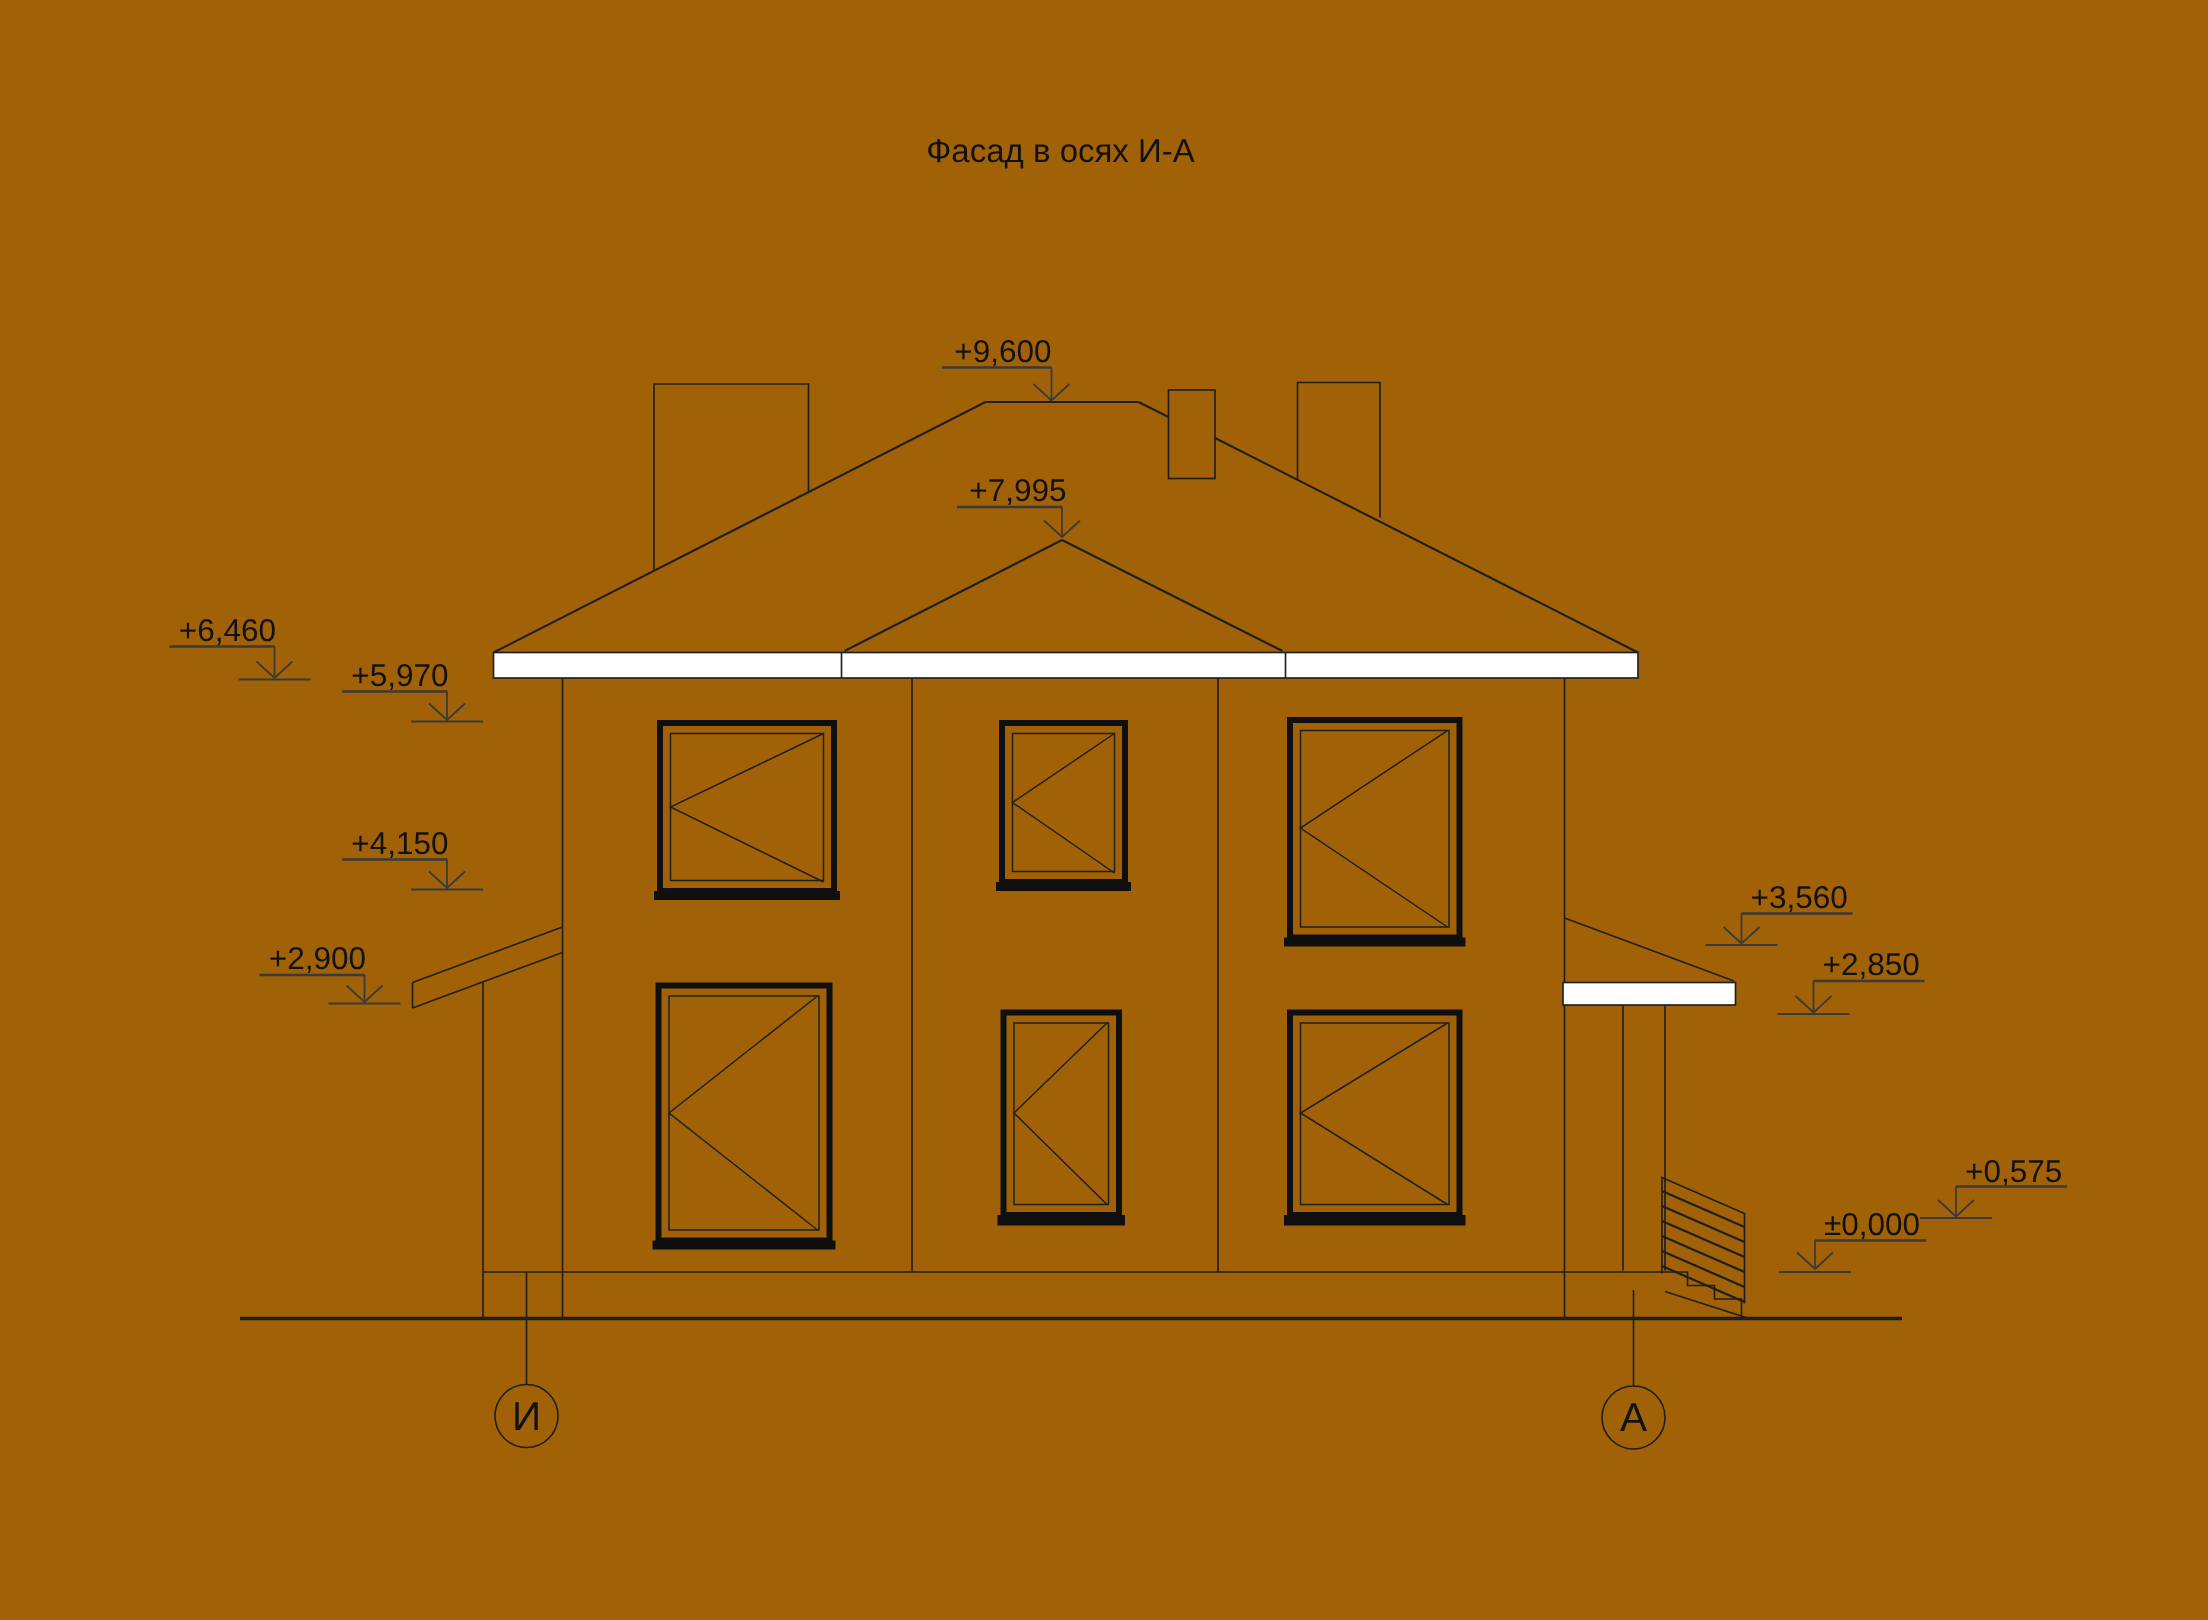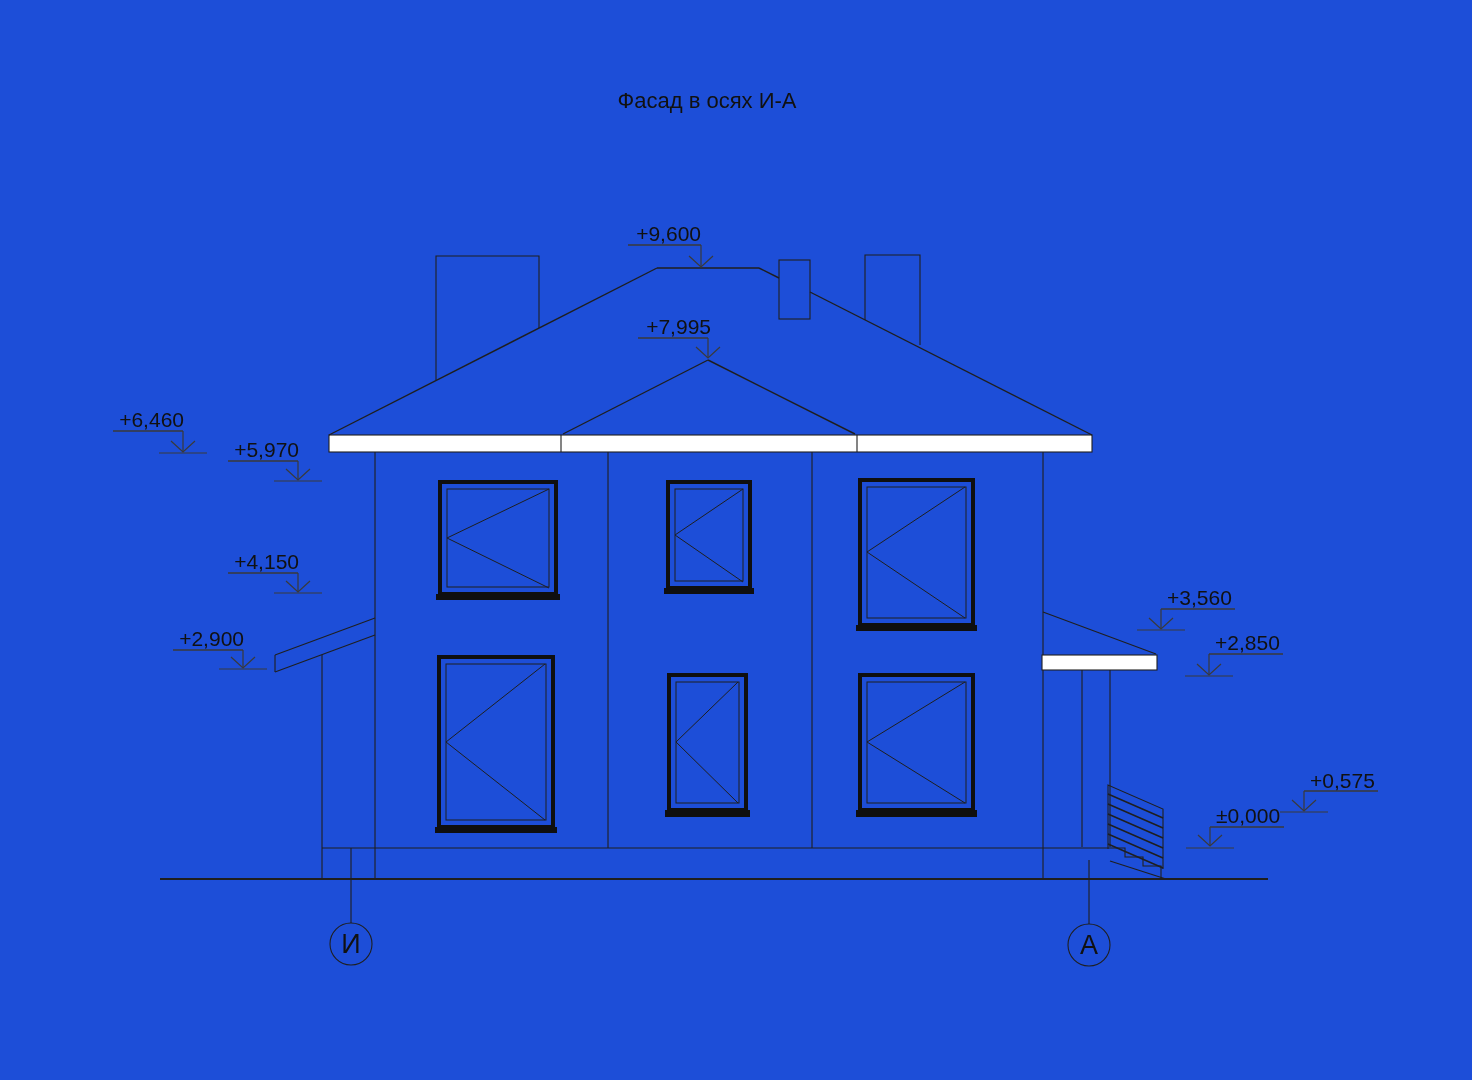--- a/index.html
+++ b/index.html
@@ -1,17 +1,17 @@
 <!DOCTYPE html>
 <html><head>
 <meta charset="utf-8">
 <style>
   html,body{margin:0;padding:0;background:#ffffff;}
   body{font-family:"Liberation Sans", sans-serif;}
-  .canvas{width:1472px;height:1080px;position:relative;background:#1d4ed8;}
+  .canvas{width:1472px;height:1080px;position:relative;background:#a16207;}
   svg{display:block;}
   .thin{stroke:#1f1f1f;stroke-width:1.1;fill:none;}
   .thin2{stroke:#1f1f1f;stroke-width:1.4;fill:none;}
   .band{stroke:#1f1f1f;stroke-width:1.1;fill:#ffffff;}
   .frame{stroke:#0f0f0f;stroke-width:4;fill:none;}
   .inner{stroke:#1f1f1f;stroke-width:1;fill:none;}
   .sill{fill:#0f0f0f;stroke:none;}
   .mark-line{stroke:#3a3a3a;stroke-width:1.6;fill:none;}
   .mark-arrow{stroke:#3a3a3a;stroke-width:1.2;fill:none;}
   .lvl{font-size:21px;fill:#111111;}

